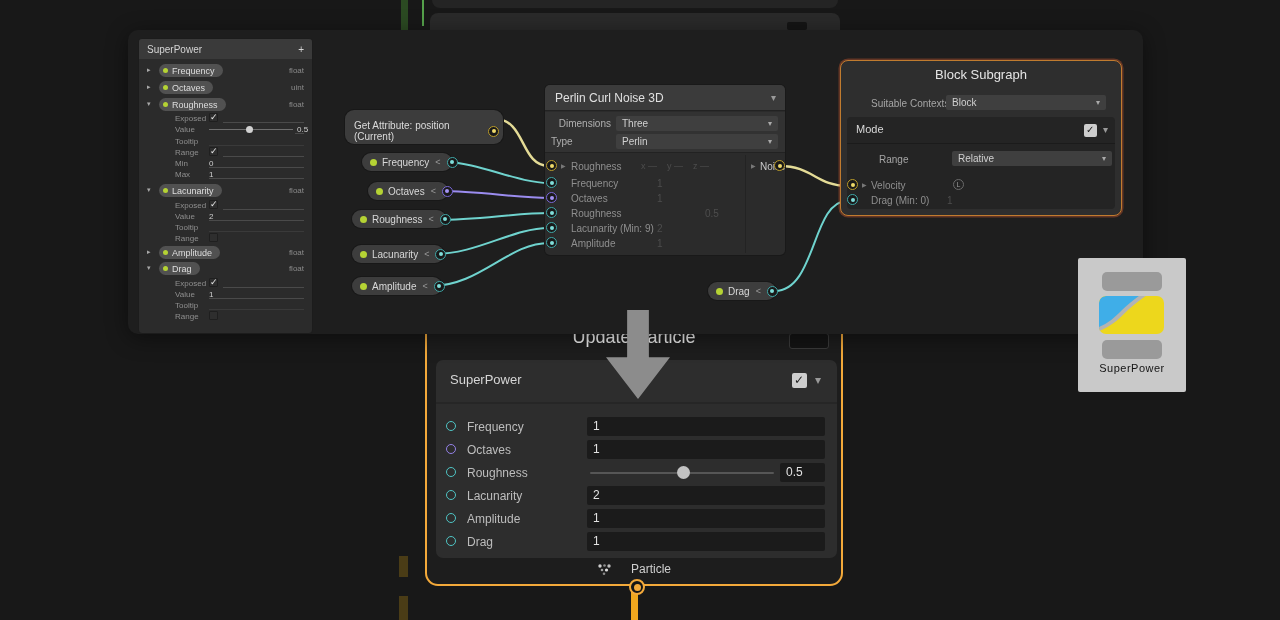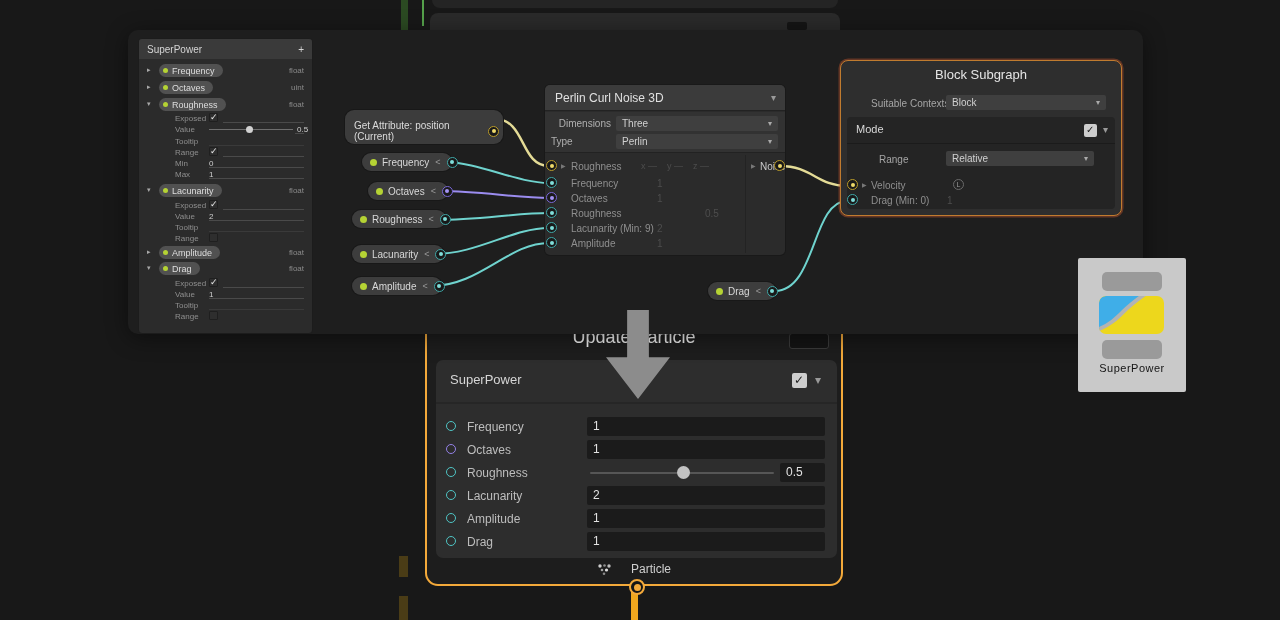--- a/index.html
+++ b/index.html
@@ -385,21 +385,21 @@
         <span class="da glyph">▾</span>
     </div>
 
     <div class="abs" style="left:6px;top:56px;width:268px;height:92px;background:#242424;border-radius:4px">
       <span class="abs" style="left:9px;top:6px;font-size:11px;color:#D8D8D8">Mode</span>
       <span class="cb-light" style="left:237px;top:7px;width:13px;height:13px;font-size:10px"></span>
       <span class="chev glyph" style="left:256px;top:8px">▾</span>
       <div class="abs" style="left:0;right:0;top:26px;height:1px;background:#1B1B1B"></div>
 
       <span class="nlabel" style="left:32px;top:37px;color:#A5A5A5">Range</span>
-      <div class="dropdown" style="left:99px;top:34px;width:148px">
+      <div class="dropdown" style="left:105px;top:34px;width:160px">
         <span>Relative</span>
           <span class="da glyph">▾</span>
       </div>
 
       <span class="port yellow aport" style="left:0;top:62px"></span>
       <span class="tri glyph" style="left:15px;top:65px">▶</span>
       <span class="nlabel" style="left:24px;top:63px">Velocity</span>
       <span class="badge-l" style="left:106px;top:62px">L</span>
 
       <span class="port cyan aport" style="left:0;top:77px"></span>

